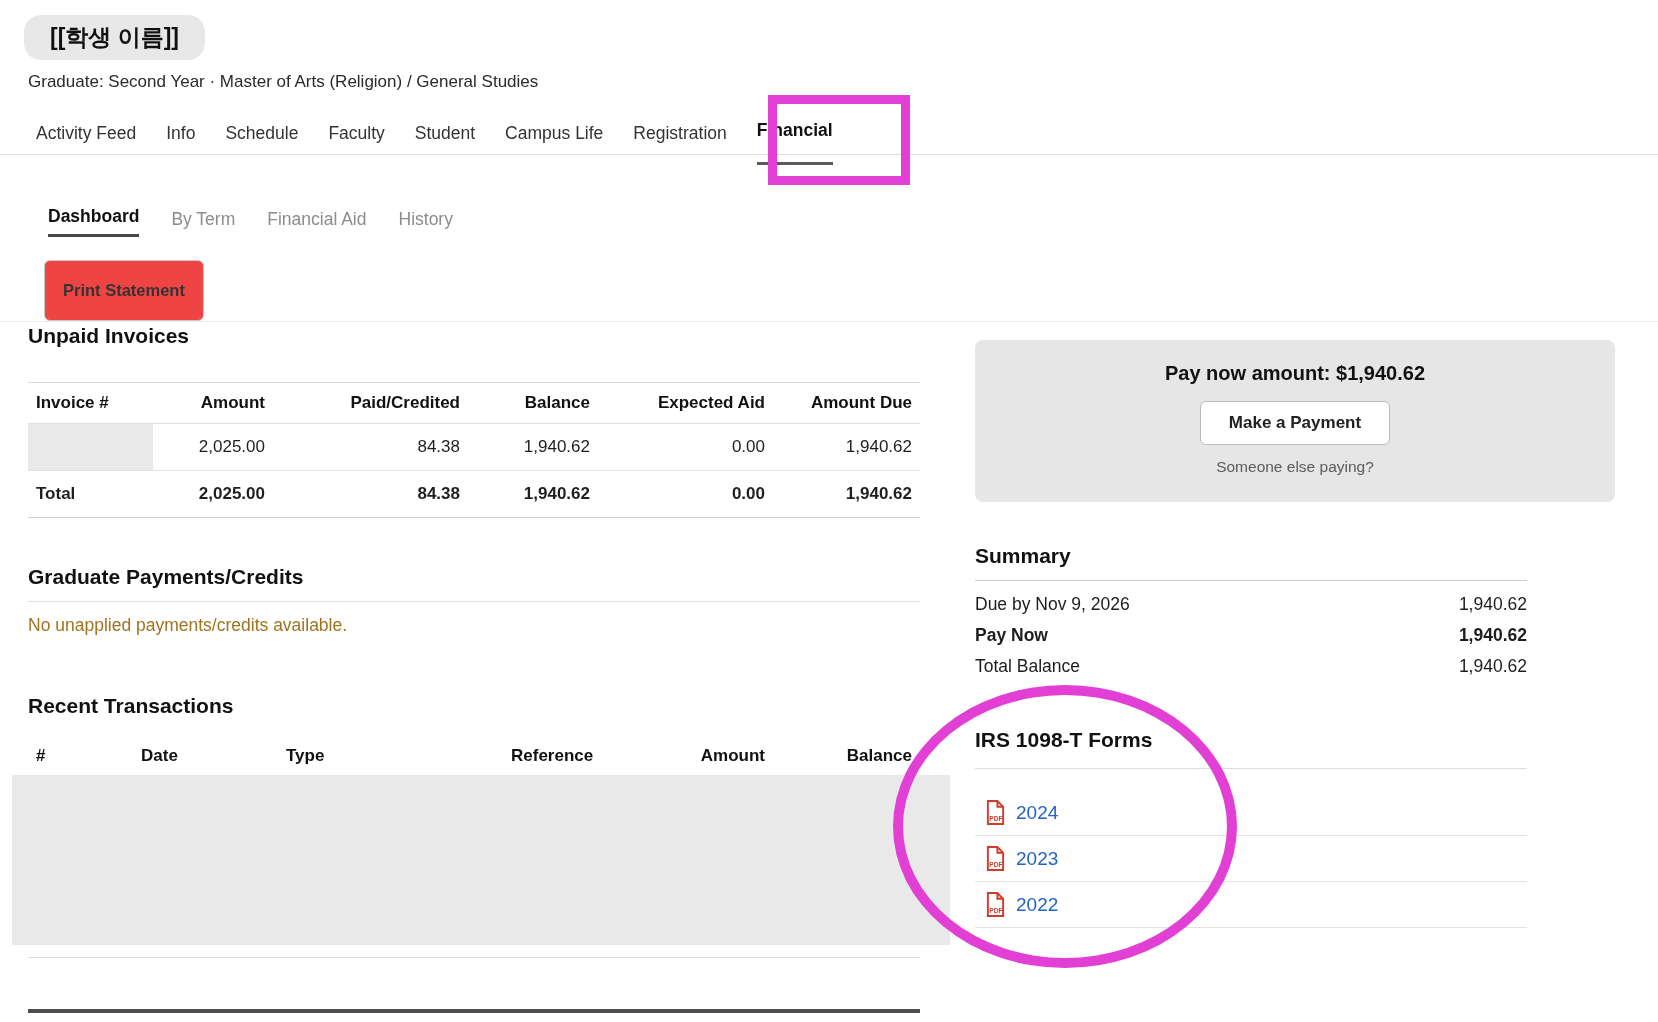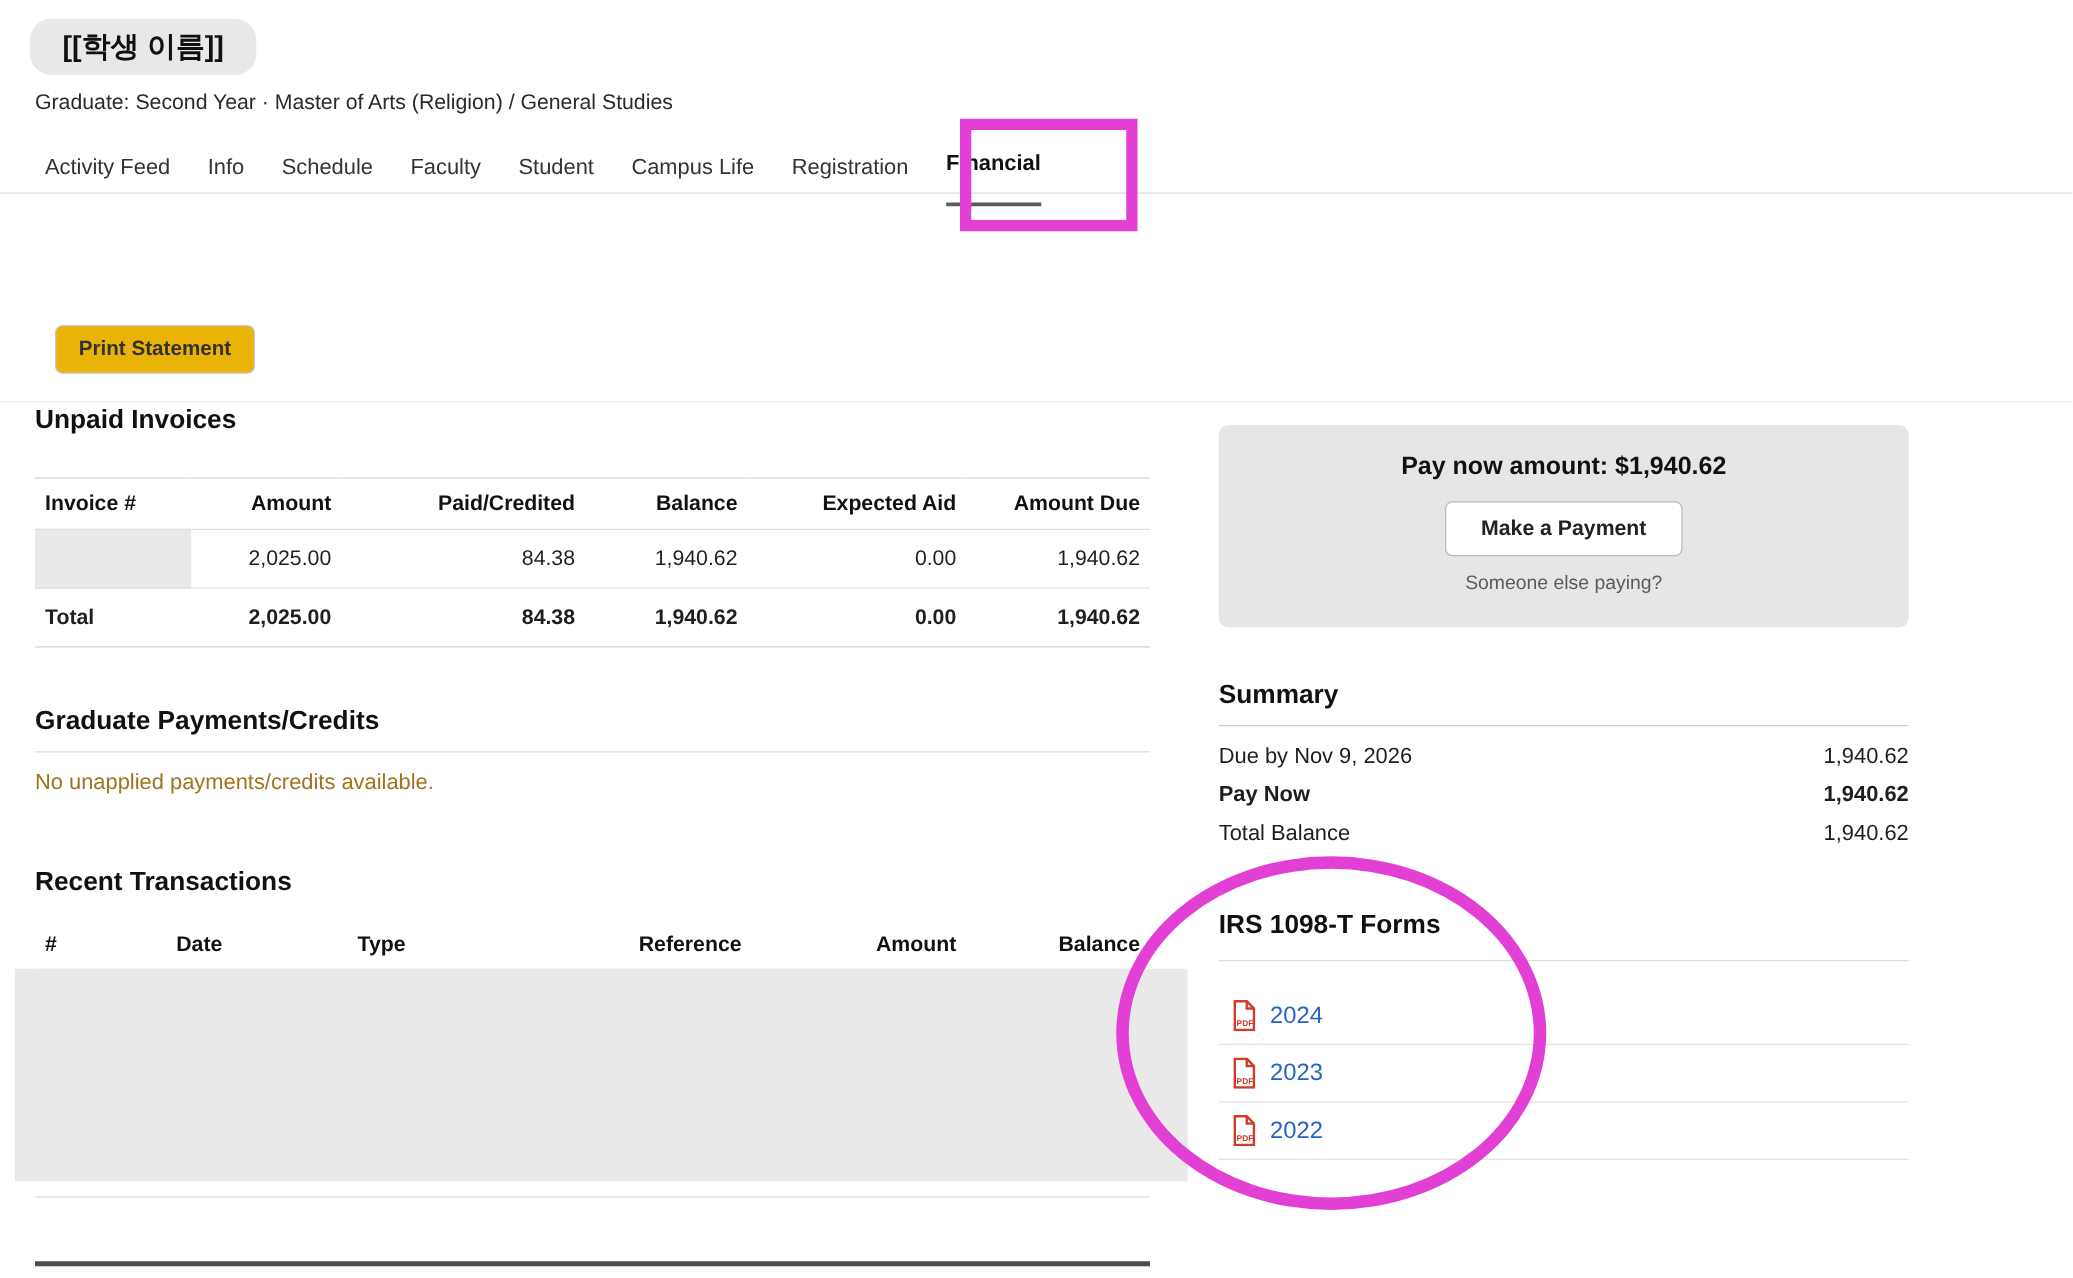--- a/index.html
+++ b/index.html
@@ -34,24 +34,24 @@
   .mtab.active { font-weight: bold; color: #111; border-bottom: 3px solid #5a5a5a; }
   .tabs-divider { left: 0; top: 154px; width: 1658px; height: 1px; background: #dddddd; }
 
   
   .sub-tabs { left: 48px; top: 206px; display: flex; gap: 32px; align-items: flex-end; }
   .stab { font-size: 17.5px; color: #8c8c8c; cursor: pointer; padding-bottom: 7px; white-space: nowrap; }
   .stab.active { color: #111; font-weight: bold; border-bottom: 3px solid #474747; }
 
   .print-btn {
     left: 44px; top: 260px;
-    background: #eab308;
+    background: #ef4444;
     border: 1px solid #c8c8c8;
     border-radius: 6px;
-    padding: 9px 18px;
+    padding: 20px 18px;
     font-size: 16.5px;
     font-weight: bold;
     color: #333;
     font-family: "Liberation Sans", sans-serif;
     cursor: pointer;
   }
   .section-rule { left: 0; top: 321px; width: 1658px; height: 1px; background: #ededed; }
 
   
   .h2 { font-size: 21px; font-weight: bold; color: #111; }
@@ -83,21 +83,21 @@
   }
   .rt-table th { font-weight: bold; color: #111; padding: 9px 8px; border-bottom: 1px solid #dddddd; }
   .rt-table .al { text-align: left; }
   .rt-table .ar { text-align: right; }
   .rt-empty { left: 12px; top: 775px; width: 938px; height: 170px; background: #e9e9e9; }
   .rt-bottom-light { left: 28px; top: 957px; width: 892px; height: 1px; background: #dcdcdc; }
   .rt-bottom-dark { left: 28px; top: 1009px; width: 892px; height: 4px; background: #4e4e4e; }
 
   
   .pay-box {
-    left: 975px; top: 340px; width: 552px; height: 162px;
+    left: 975px; top: 340px; width: 640px; height: 162px;
     background: #e6e6e6; border-radius: 8px;
     display: flex; flex-direction: column; align-items: center;
     padding-top: 22px;
   }
   .pay-amount { font-size: 20px; font-weight: bold; color: #111; }
   .pay-btn {
     margin-top: 16px;
     background: #fff;
     border: 1px solid #b9b9b9;
     border-radius: 6px;
@@ -157,20 +157,26 @@
     <span class="mtab">Info</span>
     <span class="mtab">Schedule</span>
     <span class="mtab">Faculty</span>
     <span class="mtab">Student</span>
     <span class="mtab">Campus Life</span>
     <span class="mtab">Registration</span>
     <span class="mtab active">Financial</span>
   </nav>
   <div class="abs tabs-divider"></div>
 
+  <nav class="abs sub-tabs">
+    <span class="stab active">Dashboard</span>
+    <span class="stab">By Term</span>
+    <span class="stab">Financial Aid</span>
+    <span class="stab">History</span>
+  </nav>
 
   <button class="abs print-btn">Print Statement</button>
   <div class="abs section-rule"></div>
 
   <div class="abs h2" style="left:28px; top:324px;">Unpaid Invoices</div>
   <table class="abs inv-table">
     <colgroup>
       <col style="width:125px">
         <col style="width:120px">
         <col style="width:195px">

